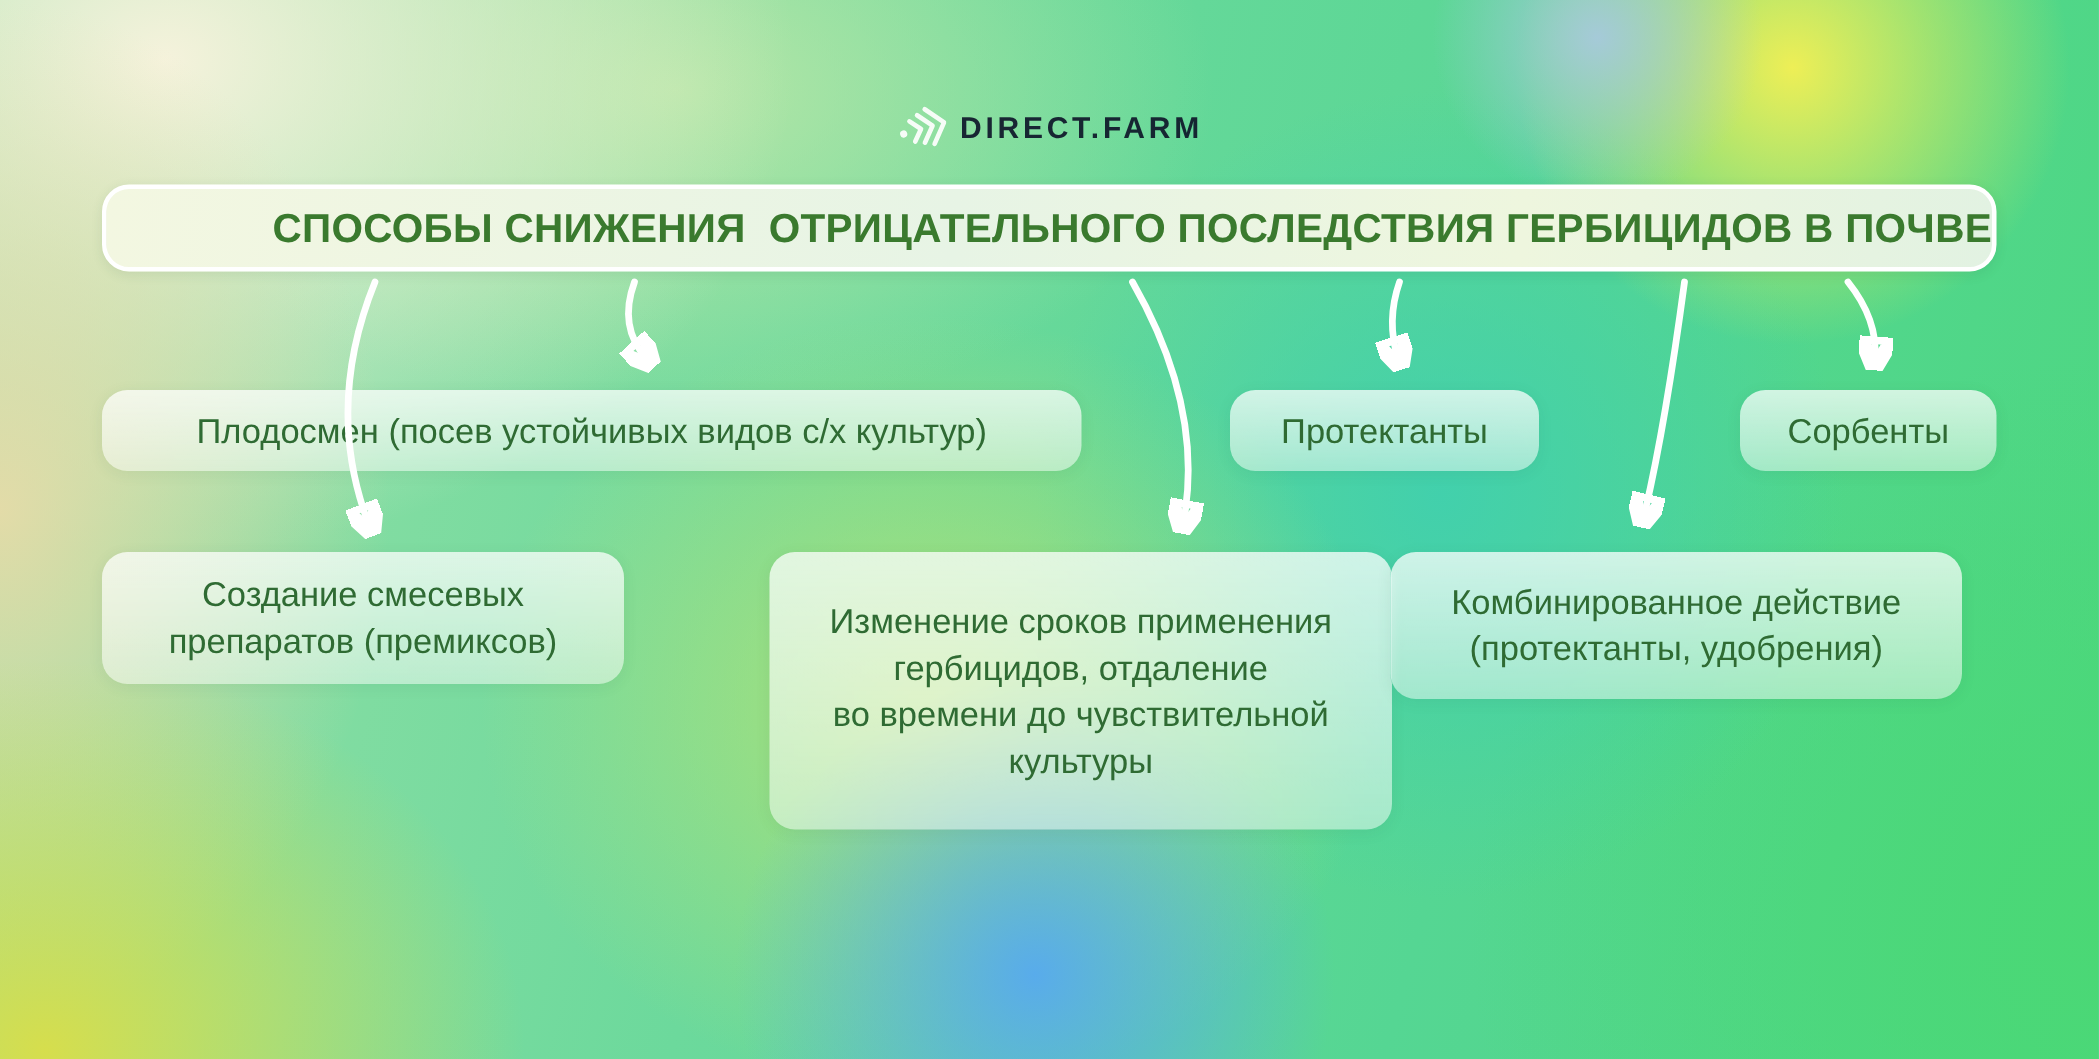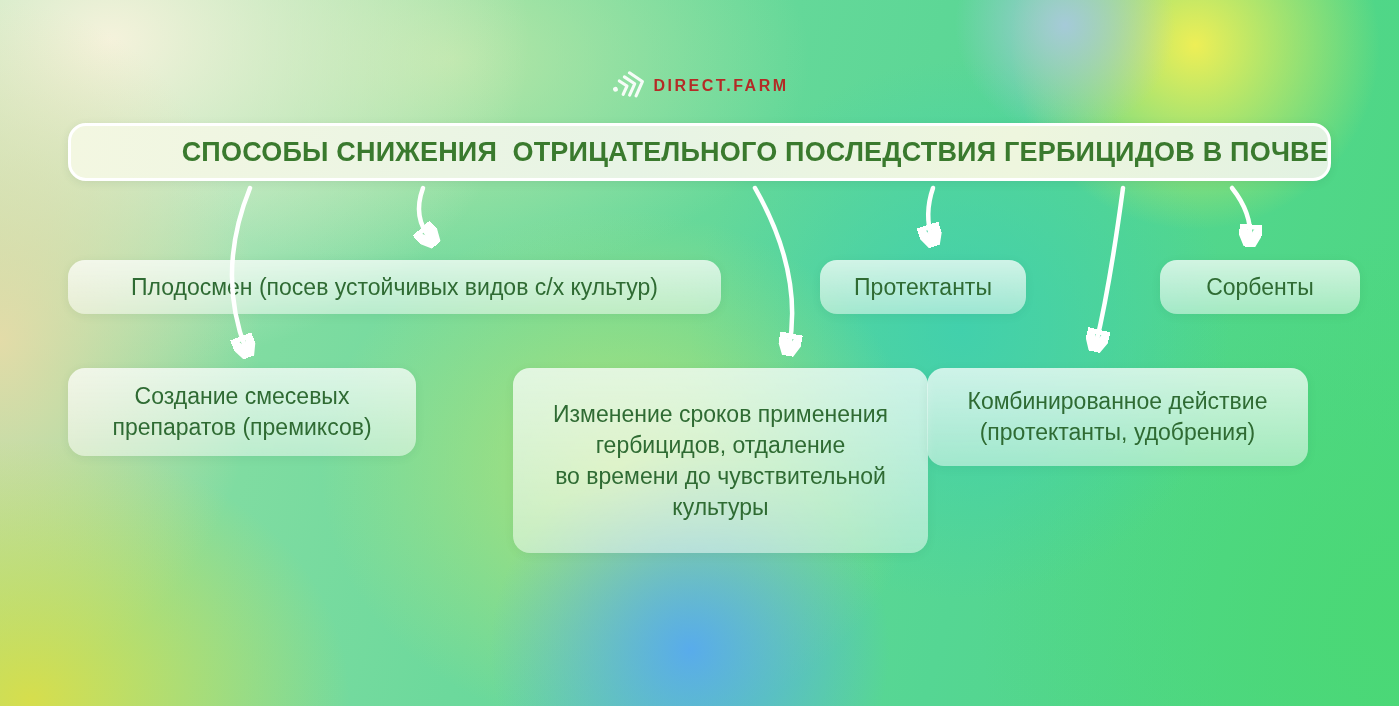--- a/index.html
+++ b/index.html
@@ -22,21 +22,21 @@
       radial-gradient(ellipse 420px 380px at 1399px 620px, rgba(74,216,116,0.9), rgba(74,216,116,0) 100%),
       linear-gradient(105deg, #9ae0a8 0%, #6cd99c 40%, #55d693 70%, #4cd77f 100%);
   }
 
   .logo {
     position: absolute; top: 70px; left: 0; right: 0;
     display: flex; align-items: center; justify-content: center; gap: 9px;
     opacity: 0.92;
   }
   .logo-text {
-    color: #b91c1c; font-weight: bold; font-size: 16px;
+    color: #0f172a; font-weight: bold; font-size: 20px;
     letter-spacing: 2.5px;
   }
 
   .title-box {
     position: absolute; left: 68px; top: 123px; width: 1263px; height: 58px;
     box-sizing: border-box;
     border: 3px solid #ffffff; border-radius: 18px;
     background: linear-gradient(95deg, #f3f7e1 0%, #e7f4e5 45%, #eef6de 75%, #e2f2e2 100%);
     display: flex; align-items: center; justify-content: flex-end;
     box-shadow: 0 2px 8px rgba(40,90,60,0.10);
@@ -54,21 +54,21 @@
     backdrop-filter: blur(3px);
     display: flex; align-items: center; justify-content: center;
     text-align: center;
     color: #2f6b33; font-size: 23px; line-height: 31px;
     white-space: pre-line;
     box-shadow: 0 2px 10px rgba(40,90,60,0.08);
   }
 
   #node-crop-rotation   { left: 68px;   top: 260px; width: 653px; height: 54px; }
   #node-protectants     { left: 820px;  top: 260px; width: 206px; height: 54px; }
-  #node-sorbents        { left: 1160px; top: 260px; width: 200px; height: 54px; }
+  #node-sorbents        { left: 1160px; top: 260px; width: 171px; height: 54px; }
   #node-mix-preparations{ left: 68px;   top: 368px; width: 348px; height: 88px; }
   #node-timing-change   { left: 513px;  top: 368px; width: 415px; height: 185px; }
   #node-combined-action { left: 927px;  top: 368px; width: 381px; height: 98px; }
 
   .arrows {
     position: absolute; left: 0; top: 0; z-index: 5;
     pointer-events: none;
   }
   .arrows path {
     fill: none; stroke: #ffffff; stroke-width: 4.5;

